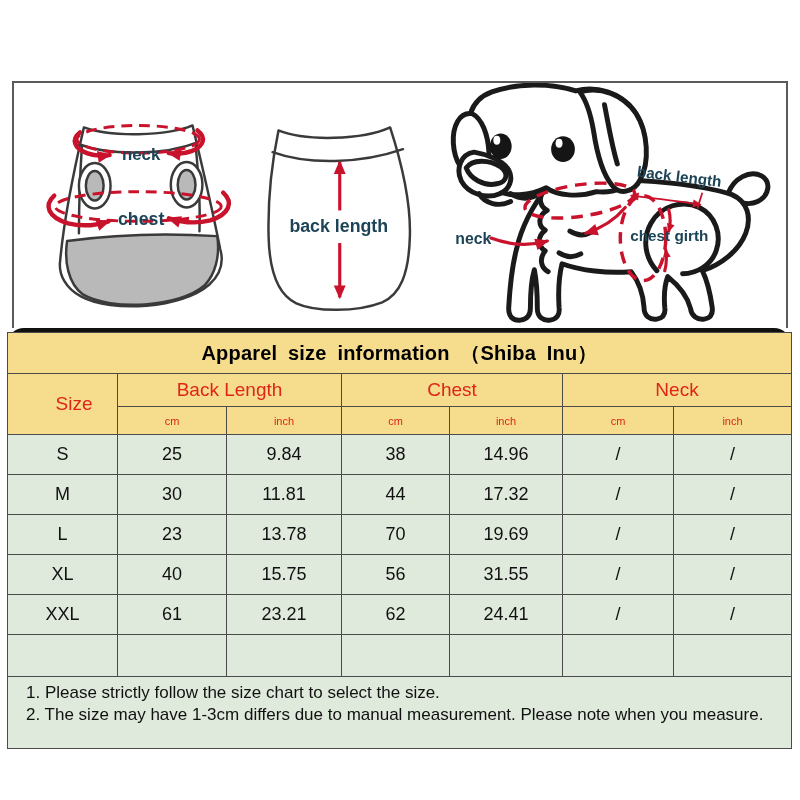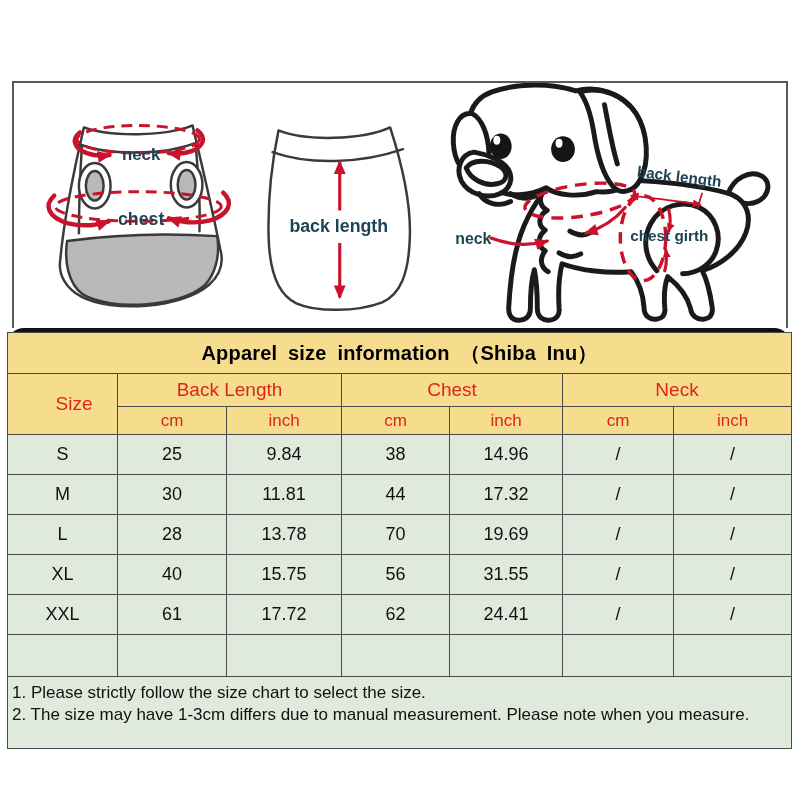--- a/index.html
+++ b/index.html
@@ -29,26 +29,26 @@
   .lbl16{font-size:16px;} .lbl17{font-size:17px;} .lbl18{font-size:18px;} .lbl15{font-size:15.5px;}
 
   .table-wrap{position:absolute;left:7px;top:317px;width:784px;border-top:4px solid var(--top-rule);border-radius:17px;}
   table.size-table{width:784px;border-collapse:collapse;table-layout:fixed;
     border:1px solid var(--table-border);}
   table.size-table td{border:1px solid var(--table-border);text-align:center;vertical-align:middle;
     color:#111;font-size:18px;}
   tr.title-row td{background:var(--table-header-bg);height:41px;font-size:20px;font-weight:bold;
     word-spacing:5px;letter-spacing:.2px;color:#000;}
   tr.group-row td{background:var(--table-header-bg);height:33px;color:var(--table-red-text);font-size:19px;}
-  tr.unit-row td{background:var(--table-header-bg);height:28px;color:var(--table-red-text);font-size:17px;}
+  tr.unit-row td{background:var(--table-header-bg);height:28px;color:var(--table-red-text);font-size:11px;}
   td.size-head{font-size:19px;padding-left:23px;}
   tr.data-row td{background:var(--table-row-bg);height:40px;}
   tr.empty-row td{background:var(--table-row-bg);height:42px;}
   tr.notes-row td{background:var(--table-row-bg);height:72px;text-align:left;vertical-align:top;
-    padding:5px 8px 0 4px;font-size:17px;line-height:22px;}
+    padding:5px 8px 0 18px;font-size:17px;line-height:22px;}
 </style>
 </head>
 <body>
 
 <div class="canvas">
 
   <div class="figure-panel">
     <svg viewBox="0 0 776 248">
       <defs>
         <marker id="ab" markerUnits="userSpaceOnUse" markerWidth="16" markerHeight="14" refX="13" refY="7" orient="auto-start-reverse">
@@ -165,40 +165,40 @@
         <td>M</td>
         <td>30</td>
         <td>11.81</td>
         <td>44</td>
         <td>17.32</td>
         <td>/</td>
         <td>/</td>
       </tr>
       <tr class="data-row">
         <td>L</td>
-        <td>28</td>
+        <td>23</td>
         <td>13.78</td>
         <td>70</td>
         <td>19.69</td>
         <td>/</td>
         <td>/</td>
       </tr>
       <tr class="data-row">
         <td>XL</td>
         <td>40</td>
         <td>15.75</td>
         <td>56</td>
         <td>31.55</td>
         <td>/</td>
         <td>/</td>
       </tr>
       <tr class="data-row">
         <td>XXL</td>
         <td>61</td>
-        <td>17.72</td>
+        <td>23.21</td>
         <td>62</td>
         <td>24.41</td>
         <td>/</td>
         <td>/</td>
       </tr>
       <tr class="empty-row">
         <td></td>
         <td></td>
         <td></td>
         <td></td>

